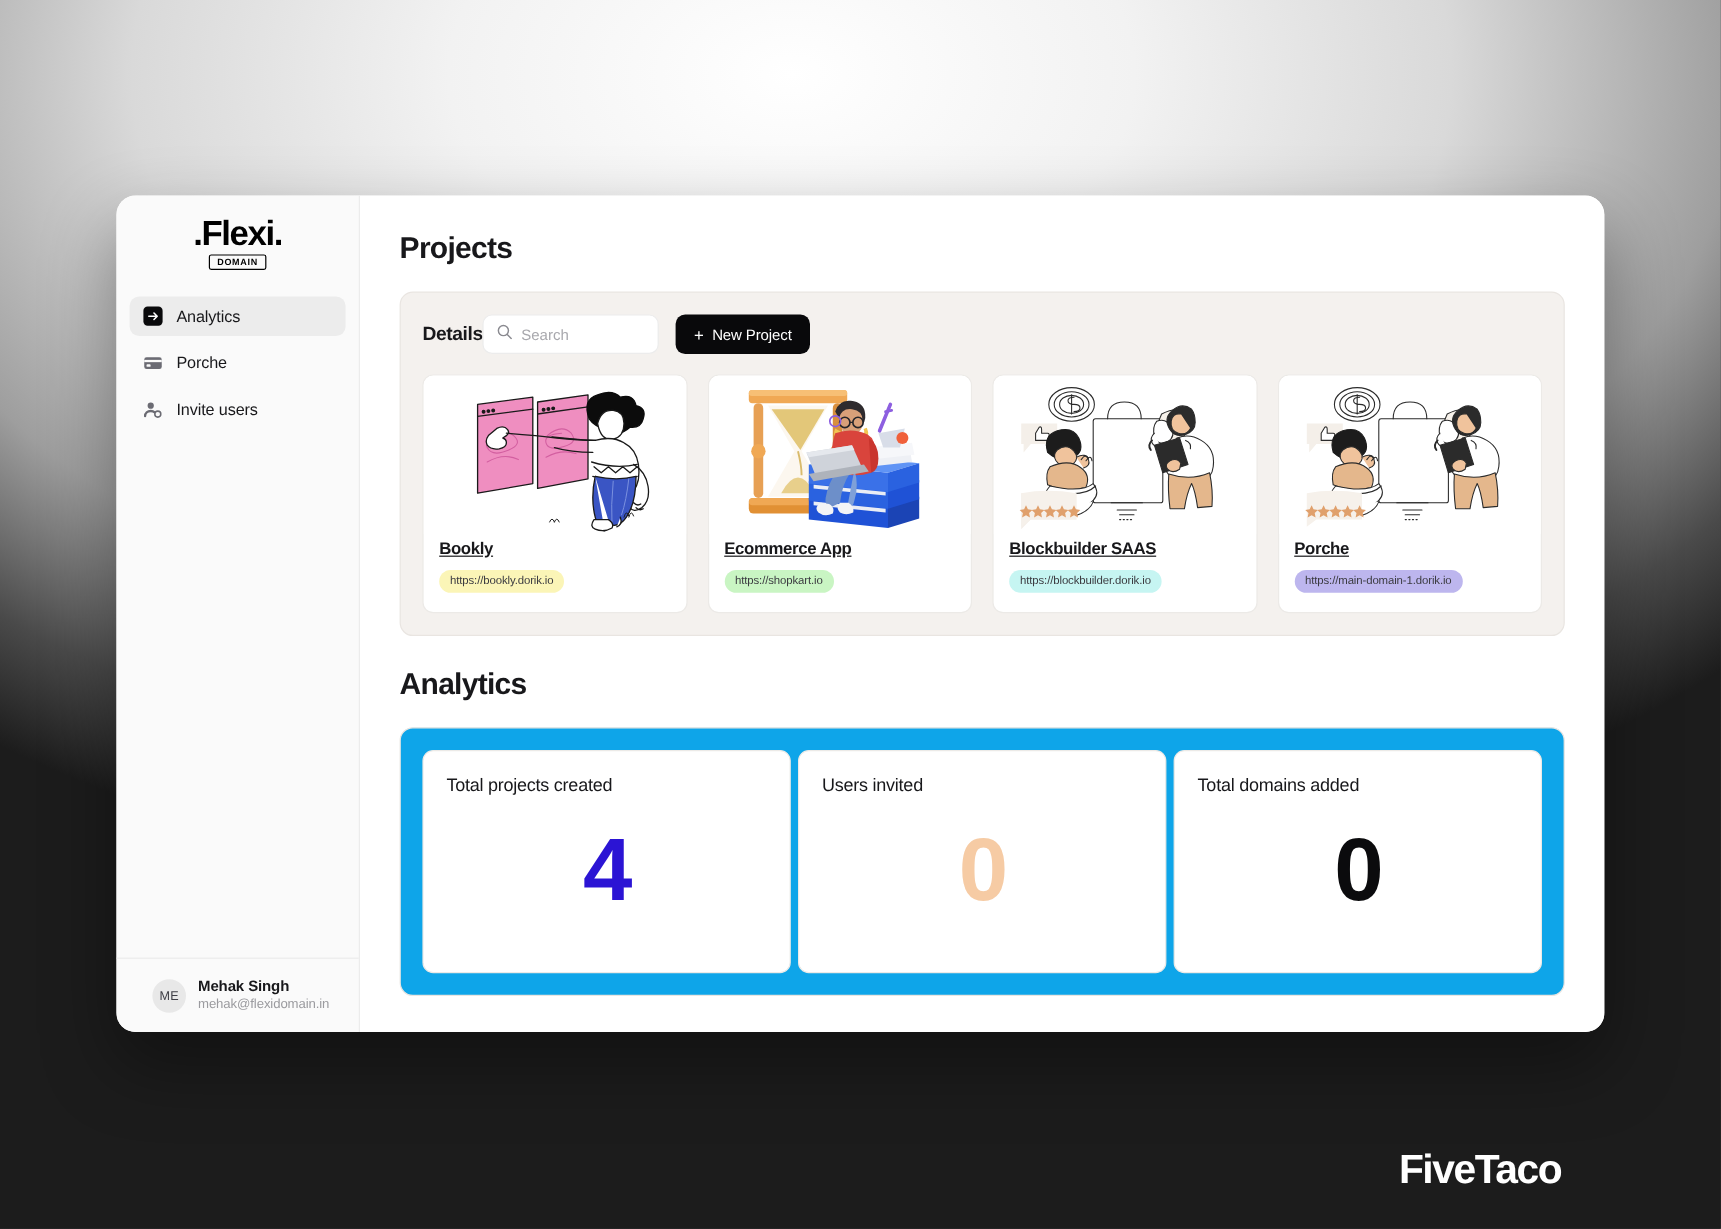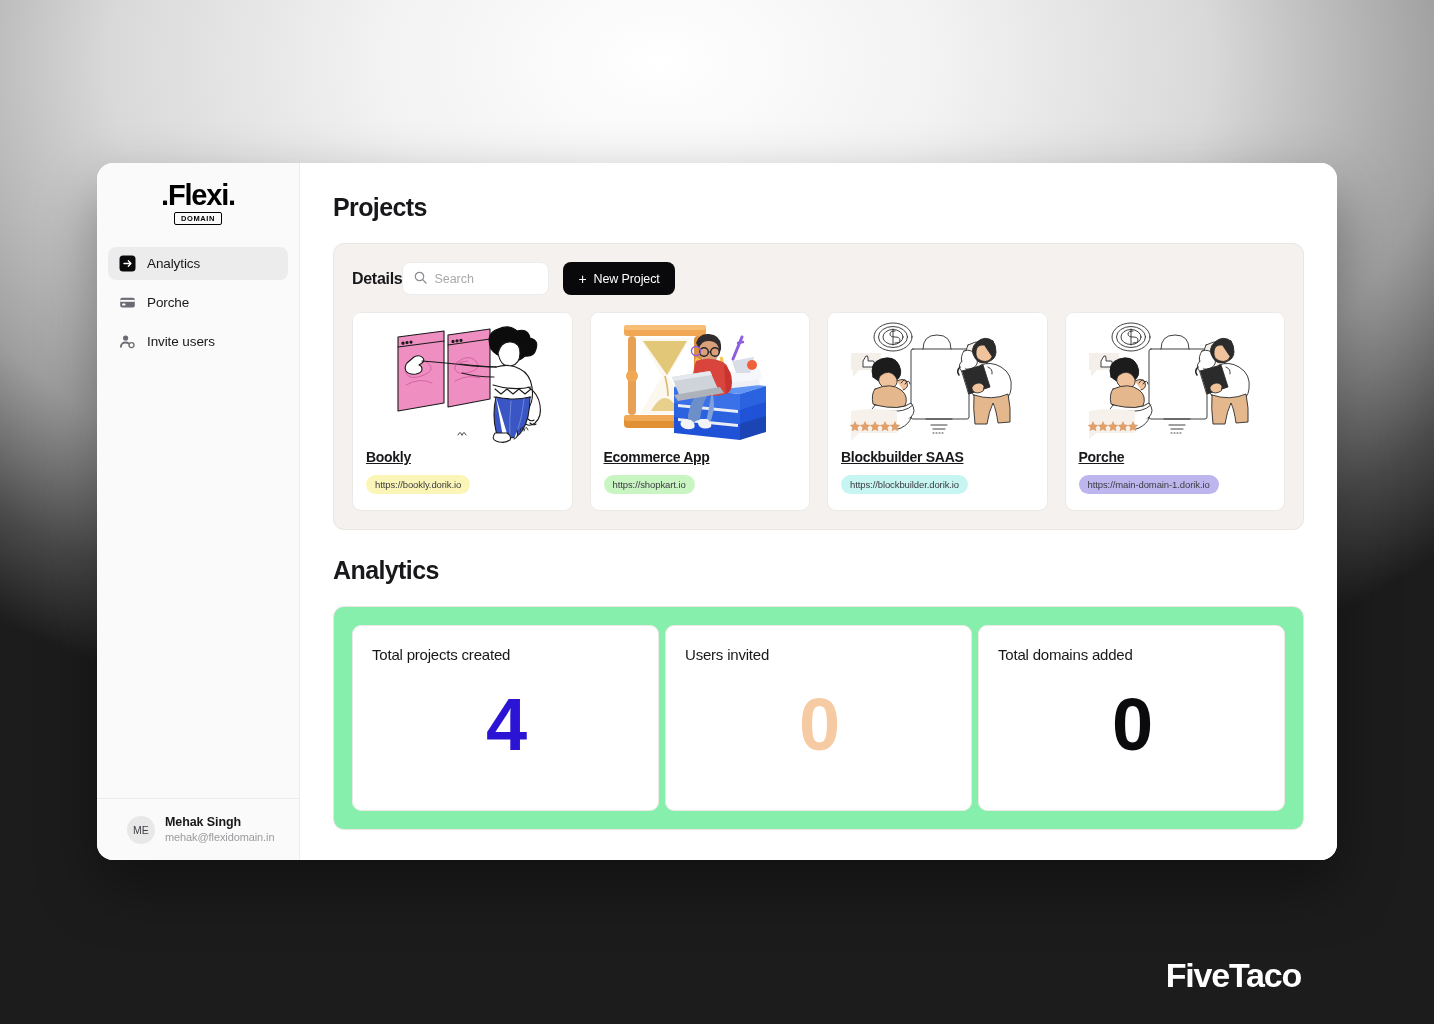--- a/index.html
+++ b/index.html
@@ -250,21 +250,21 @@
   
   .section-title {
     font-size: 25px;
     font-weight: 700;
     color: #18181b;
     letter-spacing: -0.6px;
     margin: 26px 0 21px 0;
   }
 
   .stats-panel {
-    background: #86efac;
+    background: #0ea5e9;
     border: 1px solid #e9e5e1;
     border-radius: 11px;
     padding: 18px;
     display: grid;
     grid-template-columns: repeat(3, 1fr);
     gap: 6px;
   }
   .stat {
     background: #fff;
     border: 1px solid #eceae7;

